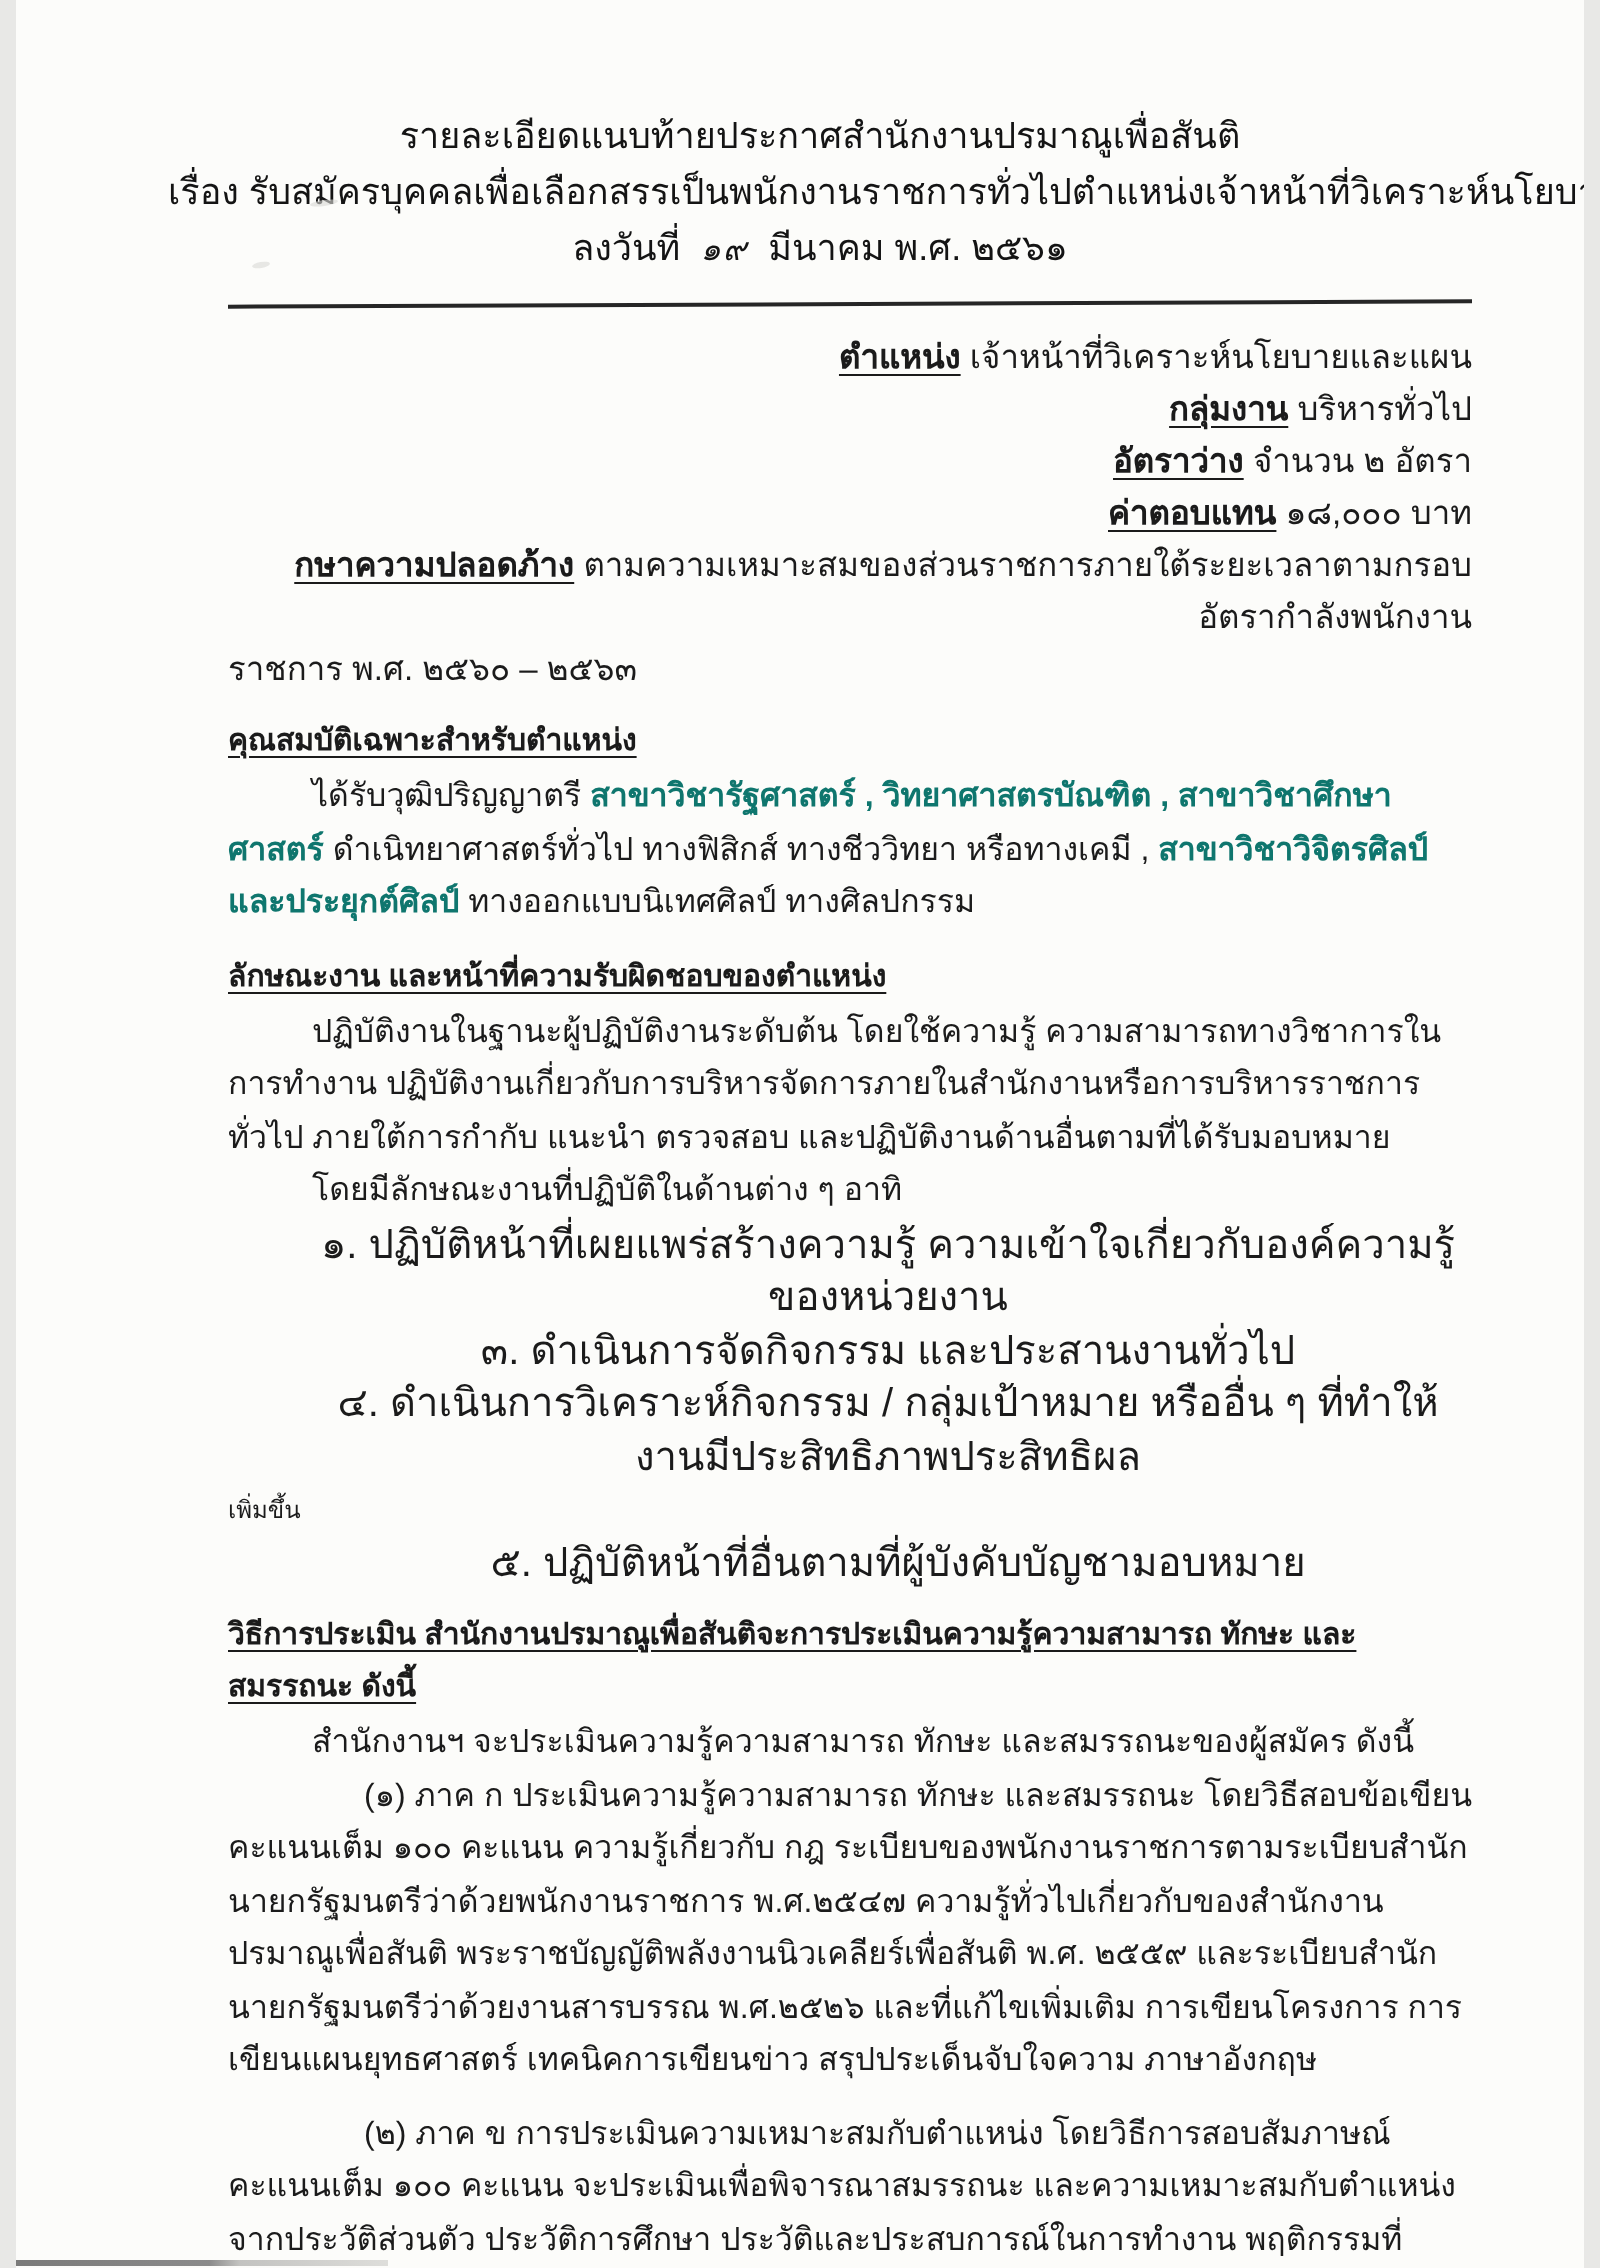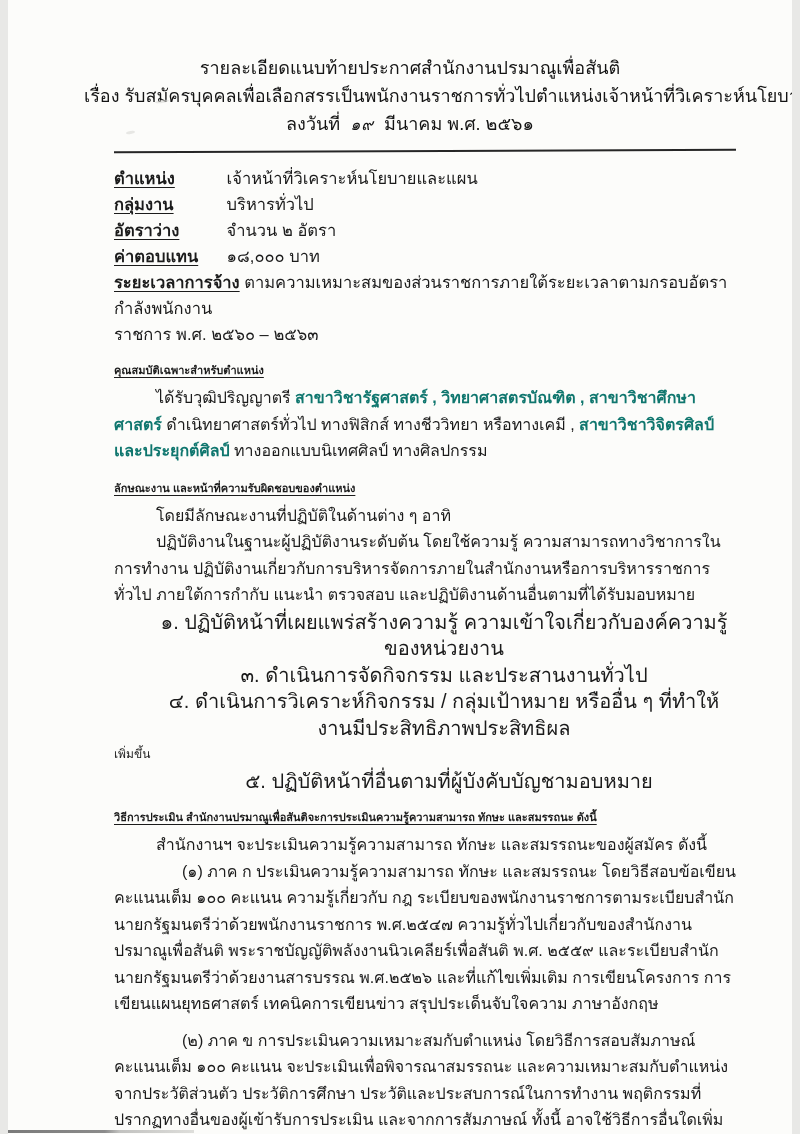--- a/index.html
+++ b/index.html
@@ -18,33 +18,33 @@
   .doc-header{text-align:center;margin-left:-30px;}
   .title{font-size:18px;line-height:28px;color:#141414;font-weight:500;white-space:nowrap;}
   .date-line .day{font-size:16px;font-style:italic;letter-spacing:1px;}
   .rule{
     border:none;border-top:2.5px solid #262626;
     margin:11px 0 13px 0;
     transform:rotate(-0.25deg);
   }
   
   .fields{font-size:16.5px;}
-  .frow{line-height:26px;}
+  .frow{line-height:26px;text-align:right;}
   .flabel{
     display:inline-block;min-width:108px;
     font-weight:bold;text-decoration:underline;
     text-underline-offset:3px;
   }
   .fvalue{}
   .fcont{line-height:26px;}
   
   .sec-heading{
     font-weight:bold;text-decoration:underline;
     text-underline-offset:3px;
-    font-size:11px;line-height:26px;
+    font-size:15px;line-height:26px;
     margin:10px 0 2px 0;
   }
   .para{
     margin:0;font-size:16px;line-height:26.5px;
     overflow-wrap:break-word;word-break:break-word;
   }
   .indent1{text-indent:42px;}
   .indent2{text-indent:68px;}
   .gap-top{margin-top:10px;}
   .duty{margin-left:38px;font-size:20px;line-height:26.5px;overflow-wrap:break-word;text-align:center;}
@@ -89,35 +89,35 @@
     </div>
     <div class="frow">
       <span class="flabel">อัตราว่าง</span>
       <span class="fvalue">จำนวน ๒ อัตรา</span>
     </div>
     <div class="frow">
       <span class="flabel">ค่าตอบแทน</span>
       <span class="fvalue">๑๘,๐๐๐  บาท</span>
     </div>
     <div class="frow">
-      <span class="flabel">ระยะเวลาการจ้าง</span>
+      <span class="flabel">กษาความปลอดภ้าง</span>
       <span class="fvalue">ตามความเหมาะสมของส่วนราชการภายใต้ระยะเวลาตามกรอบอัตรากำลังพนักงาน</span>
     </div>
     <div class="fcont">ราชการ พ.ศ. ๒๕๖๐ – ๒๕๖๓</div>
   </section>
 
   <section>
     <div class="sec-heading">คุณสมบัติเฉพาะสำหรับตำแหน่ง</div>
     <p class="para indent1"><span>ได้รับวุฒิปริญญาตรี </span><b>สาขาวิชารัฐศาสตร์ , วิทยาศาสตรบัณฑิต    ,    สาขาวิชาศึกษาศาสตร์</b><span> ดำเนิทยาศาสตร์ทั่วไป ทางฟิสิกส์ ทางชีววิทยา หรือทางเคมี , </span><b>สาขาวิชาวิจิตรศิลป์และประยุกต์ศิลป์</b><span> ทางออกแบบนิเทศศิลป์ ทางศิลปกรรม</span></p>
   </section>
 
   <section>
     <div class="sec-heading">ลักษณะงาน และหน้าที่ความรับผิดชอบของตำแหน่ง</div>
+    <p class="para indent1">ปฏิบัติงานในฐานะผู้ปฏิบัติงานระดับต้น โดยใช้ความรู้ ความสามารถทางวิชาการในการทำงาน ปฏิบัติงานเกี่ยวกับการบริหารจัดการภายในสำนักงานหรือการบริหารราชการทั่วไป ภายใต้การกำกับ แนะนำ ตรวจสอบ และปฏิบัติงานด้านอื่นตามที่ได้รับมอบหมาย</p>
     <p class="para indent1">โดยมีลักษณะงานที่ปฏิบัติในด้านต่าง ๆ อาทิ</p>
-    <p class="para indent1">ปฏิบัติงานในฐานะผู้ปฏิบัติงานระดับต้น โดยใช้ความรู้ ความสามารถทางวิชาการในการทำงาน ปฏิบัติงานเกี่ยวกับการบริหารจัดการภายในสำนักงานหรือการบริหารราชการทั่วไป ภายใต้การกำกับ แนะนำ ตรวจสอบ และปฏิบัติงานด้านอื่นตามที่ได้รับมอบหมาย</p>
     <div class="duty">๑. ปฏิบัติหน้าที่เผยแพร่สร้างความรู้ ความเข้าใจเกี่ยวกับองค์ความรู้ของหน่วยงาน</div>
     <div class="duty">๓. ดำเนินการจัดกิจกรรม และประสานงานทั่วไป</div>
     <div class="duty">๔. ดำเนินการวิเคราะห์กิจกรรม / กลุ่มเป้าหมาย หรืออื่น ๆ ที่ทำให้งานมีประสิทธิภาพประสิทธิผล</div>
     <div class="duty-cont">เพิ่มขึ้น</div>
     <div class="duty duty-wide">๕.  ปฏิบัติหน้าที่อื่นตามที่ผู้บังคับบัญชามอบหมาย</div>
   </section>
 
   <section>
     <div class="sec-heading">วิธีการประเมิน สำนักงานปรมาณูเพื่อสันติจะการประเมินความรู้ความสามารถ ทักษะ และสมรรถนะ ดังนี้</div>
     <p class="para indent1">สำนักงานฯ   จะประเมินความรู้ความสามารถ ทักษะ และสมรรถนะของผู้สมัคร  ดังนี้</p>

